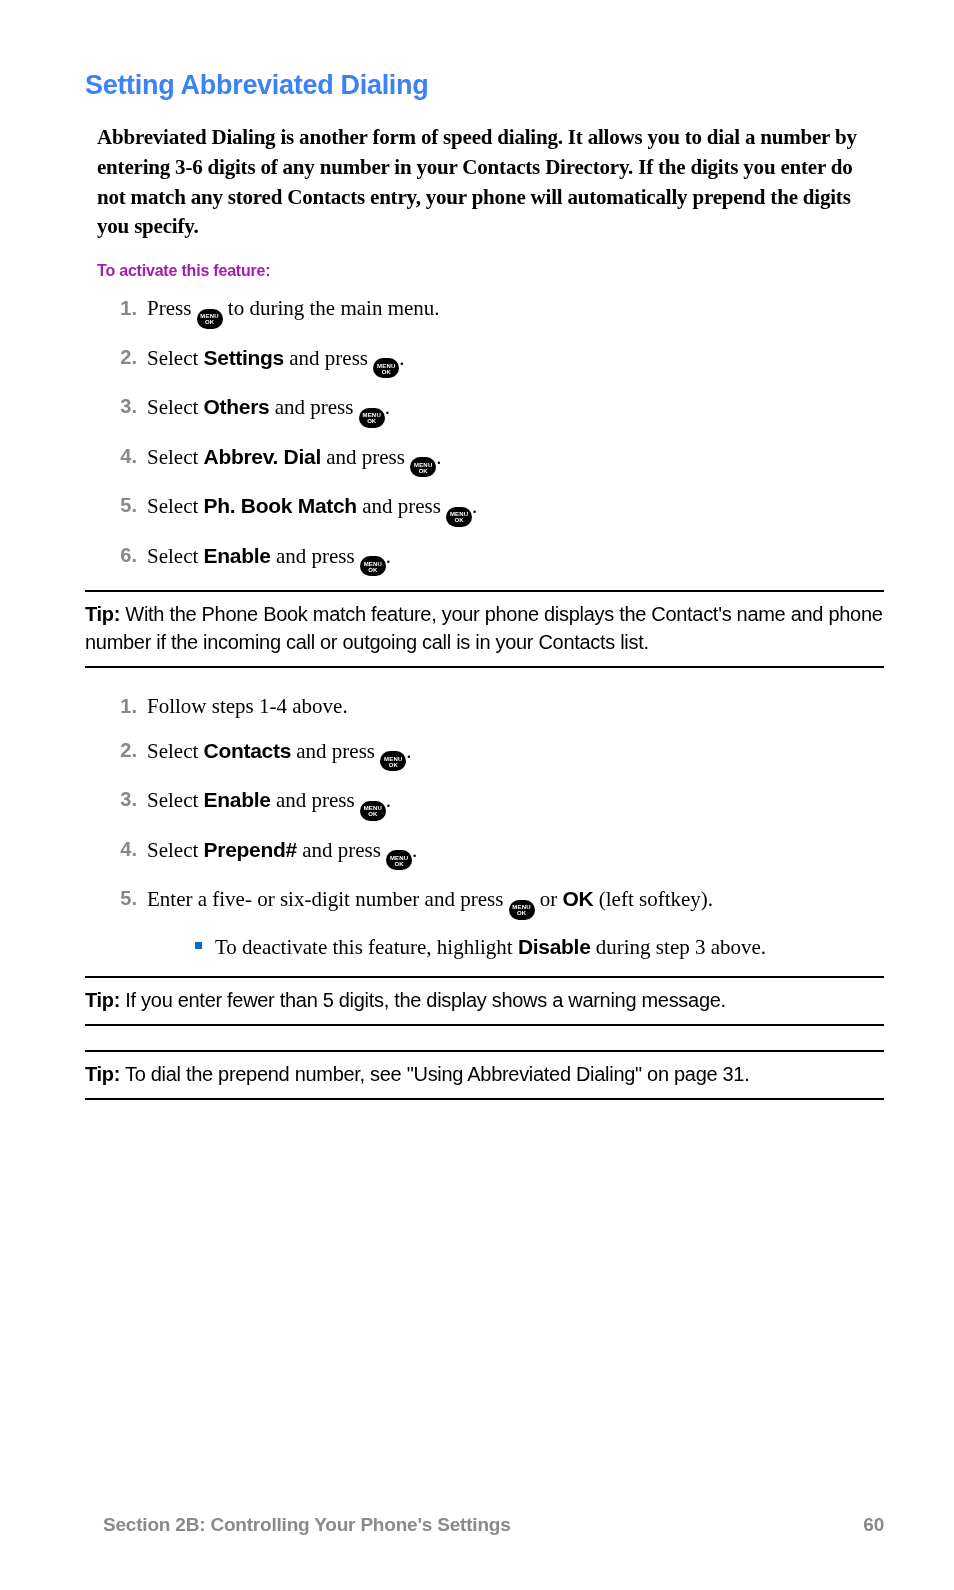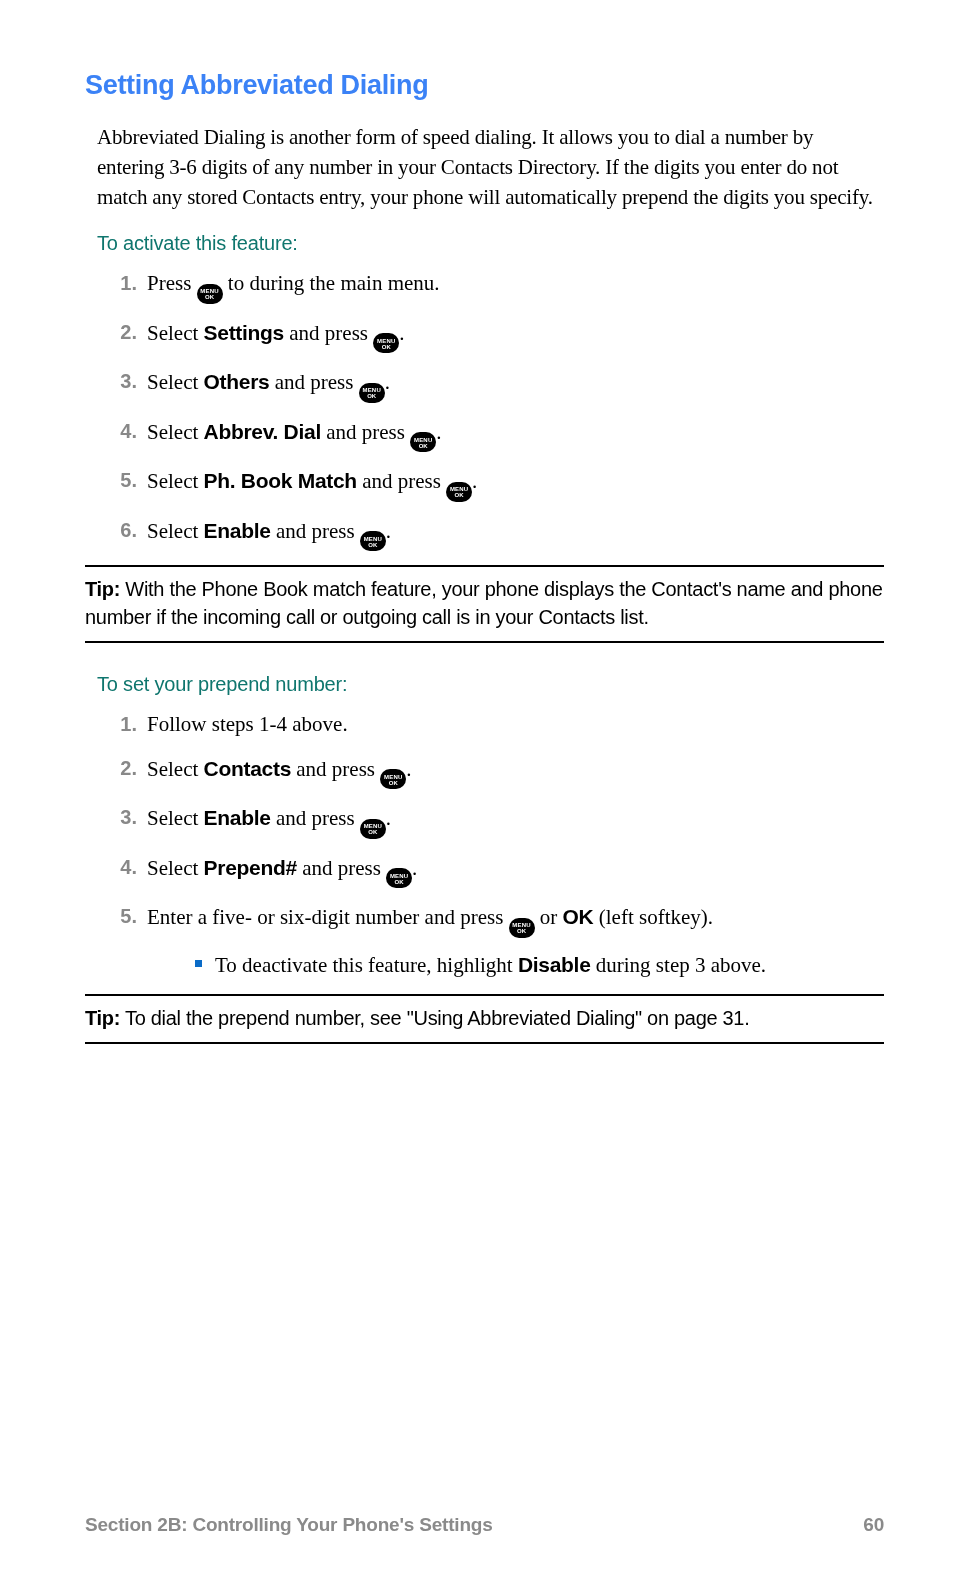--- a/index.html
+++ b/index.html
@@ -25,26 +25,27 @@
     font-weight: 700;
     font-size: 27px;
     margin: 0 0 22px 0;
     letter-spacing: -0.3px;
   }
   .intro {
     font-size: 21px;
     line-height: 1.42;
     margin: 0 0 20px 12px;
     letter-spacing: -0.2px;
+    font-weight: bold;
   }
   .sub-heading {
     font-family: Arial, Helvetica, sans-serif;
-    font-weight: 400;
-    color: #0f766e;
-    font-size: 20px;
+    font-weight: 700;
+    color: #a21caf;
+    font-size: 16px;
     margin: 0 0 14px 12px;
     letter-spacing: -0.2px;
   }
   ol.steps {
     list-style: none;
     margin: 0 0 14px 12px;
     padding: 0;
   }
   ol.steps > li {
     counter-increment: step;
@@ -120,21 +121,21 @@
     position: absolute;
     left: 0;
     top: 10px;
     width: 7px;
     height: 7px;
     background: #0a6bc7;
   }
   .footer {
     position: absolute;
     bottom: 54px;
-    left: 85px;
+    left: 103px;
     right: 70px;
     display: flex;
     justify-content: space-between;
     font-family: Arial, Helvetica, sans-serif;
     font-weight: 700;
     color: #8a8a8a;
     font-size: 19px;
     letter-spacing: -0.2px;
   }
   ol.steps.reset { counter-reset: step; }
@@ -186,21 +187,20 @@
           <span class="l1">MENU</span>
           <span class="l2">OK</span>
         </span><span>.</span>
     </li>
   </ol>
 
   <div class="tip-box">
     <span class="tip-label">Tip:</span><span> With the Phone Book match feature, your phone displays the Contact's name and phone number if the incoming call or outgoing call is in your Contacts list.</span>
   </div>
 
-  <div class="sub-heading" style="margin-top:30px;">To set your prepend number:</div>
 
   <ol class="steps reset">
     <li>
       <span>Follow steps 1-4 above.</span>
     </li>
     <li>
       <span>Select </span><span class="b">Contacts</span><span> and press </span><span class="btn-icon">
           <span class="l1">MENU</span>
           <span class="l2">OK</span>
         </span><span>.</span>
@@ -223,20 +223,23 @@
           <span class="l2">OK</span>
         </span><span> or </span><span class="b">OK</span><span> (left softkey).</span>
       <ul class="sub">
         <li>
           <span>To deactivate this feature, highlight </span><span class="b">Disable</span><span> during step 3 above.</span>
         </li>
       </ul>
     </li>
   </ol>
 
+  <div class="tip-box">
+    <span class="tip-label">Tip:</span><span> If you enter fewer than 5 digits, the display shows a warning message.</span>
+  </div>
 
   <div class="tip-box" style="margin-top:14px;">
     <span class="tip-label">Tip:</span><span> To dial the prepend number, see "Using Abbreviated Dialing" on page 31.</span>
   </div>
 
   <div class="footer">
     <span>Section 2B: Controlling Your Phone's Settings</span>
     <span>60</span>
   </div>
 

